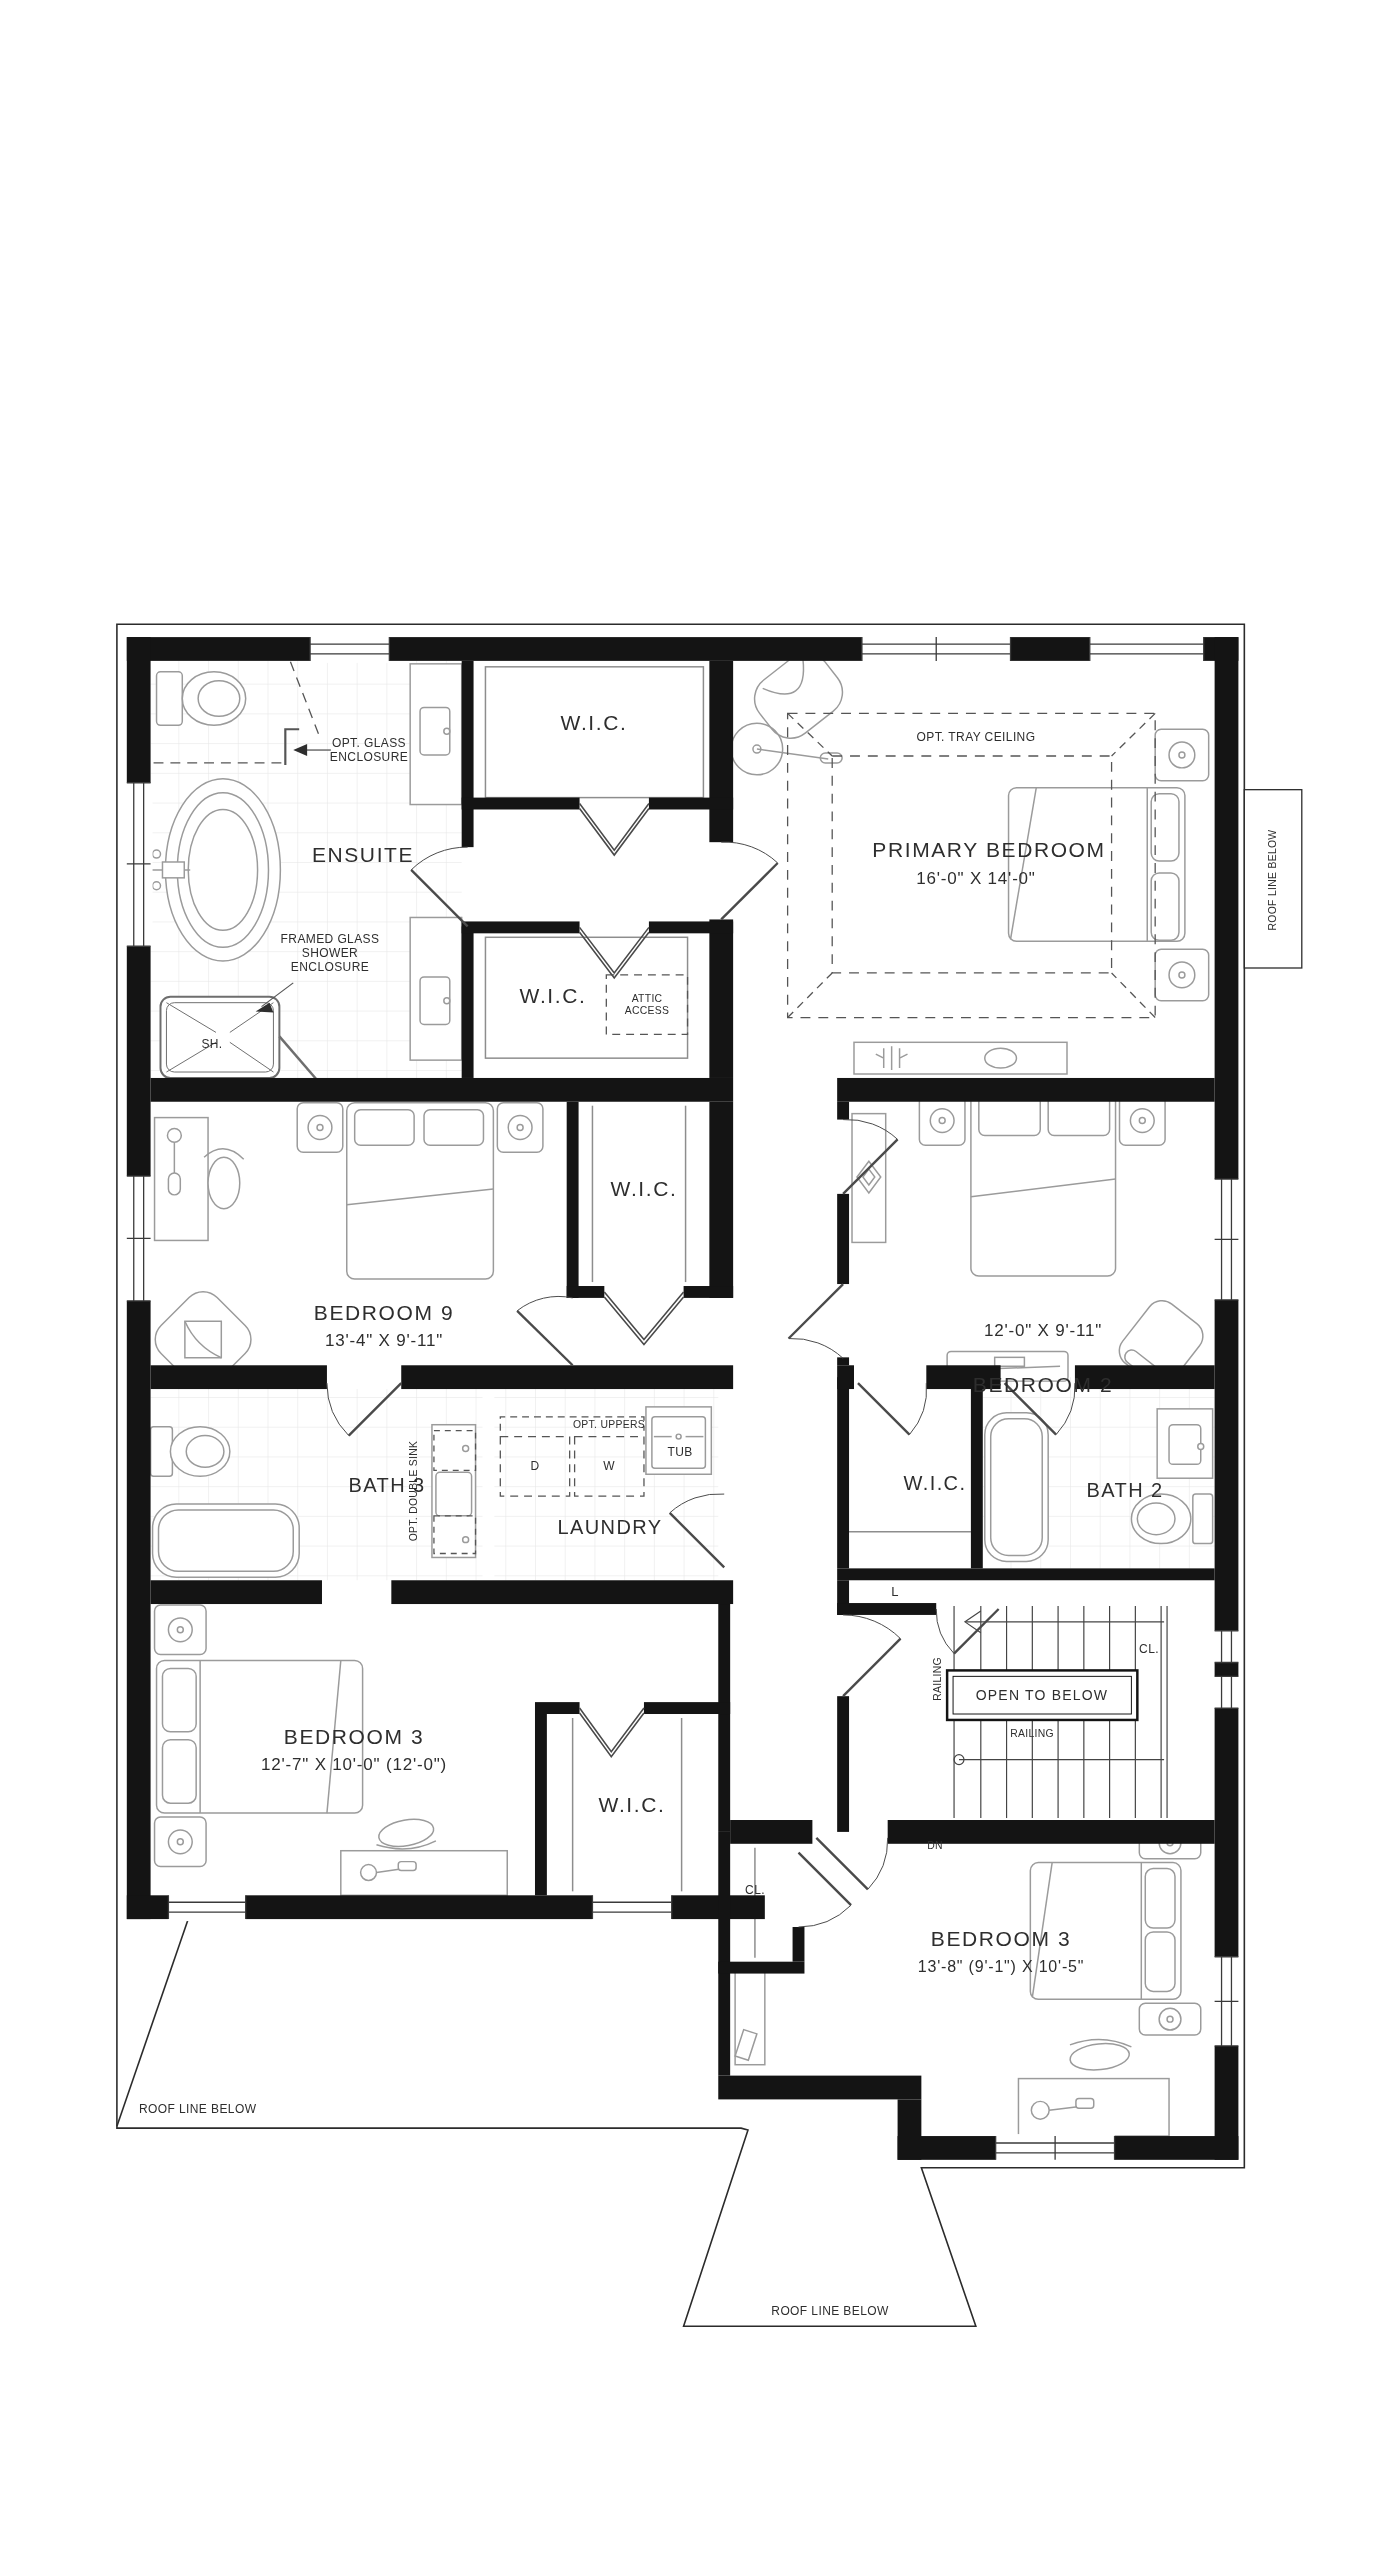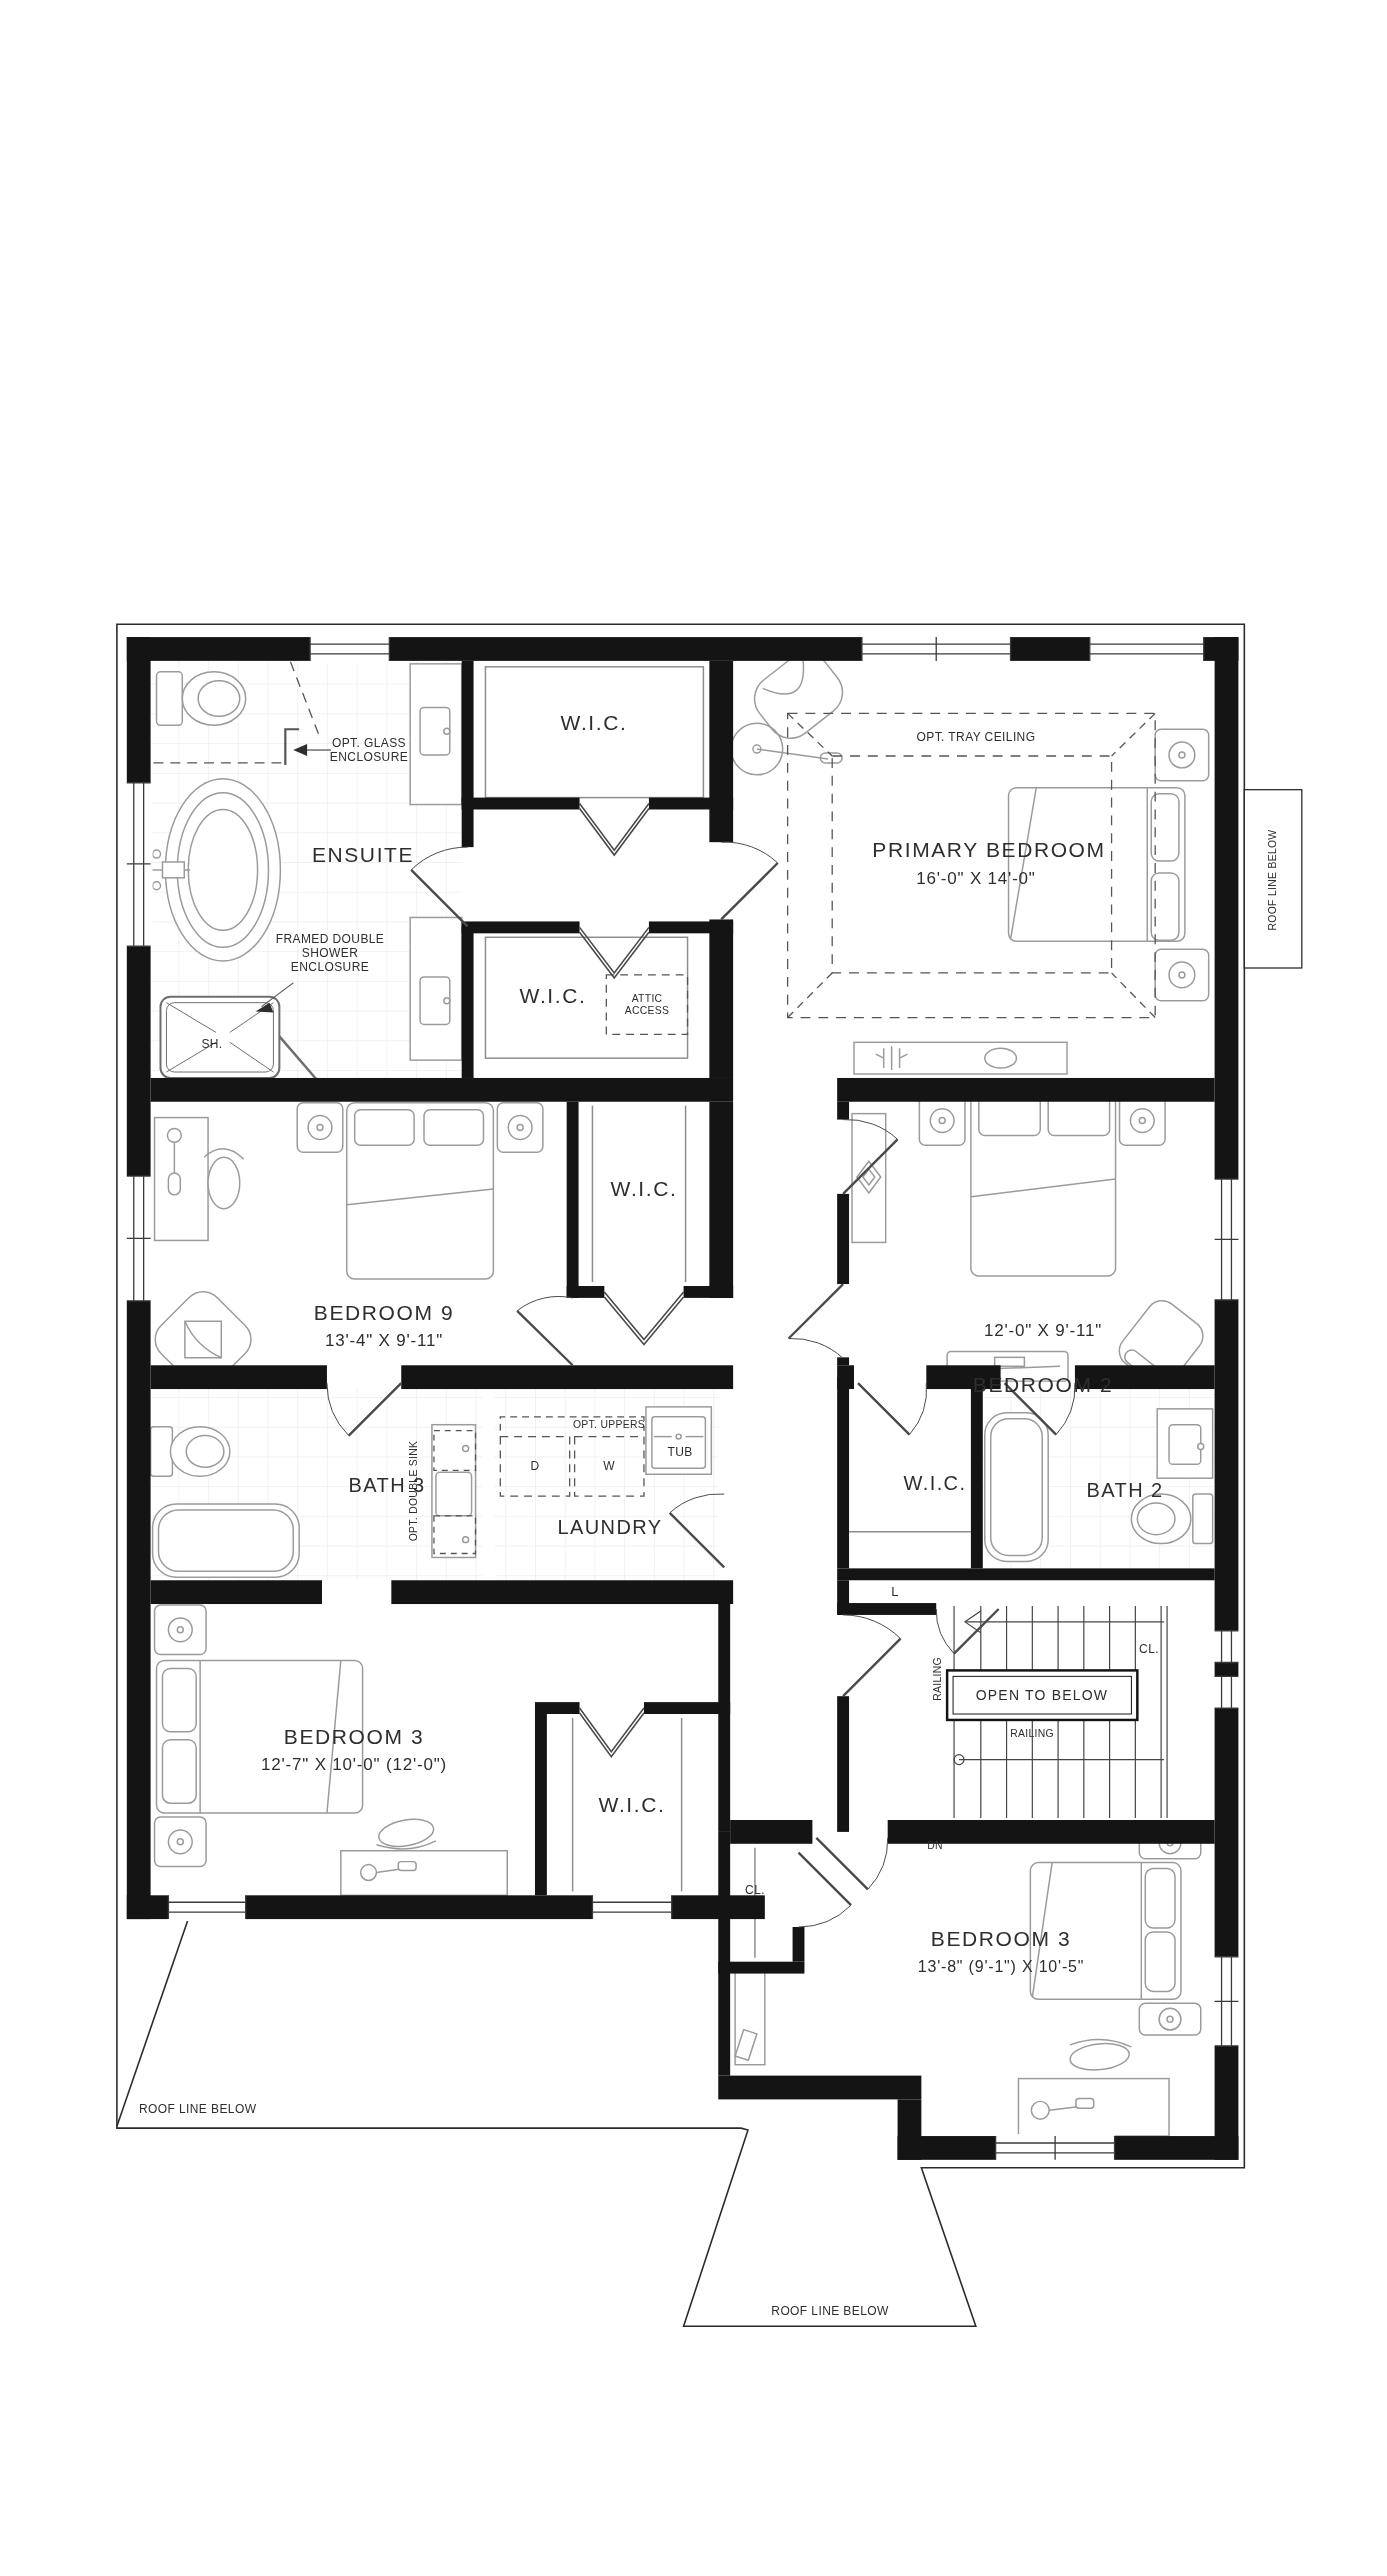--- a/index.html
+++ b/index.html
@@ -452,21 +452,21 @@
     <g>
           <line x1="806" y1="1870" x2="859" y2="1923" stroke-width="2.4"></line>
           <path d="M806,1945 A75,75 0 0 0 859,1923" stroke-width="1"></path>
         </g>
   </g>
 </svg>
 
 <div class="lbl room" style="left:363px;top:855px;">ENSUITE</div>
 <div class="lbl small" style="left:369px;top:750px;">OPT. GLASS
 ENCLOSURE</div>
-<div class="lbl small" style="left:330px;top:953px;">FRAMED DOUBLE
+<div class="lbl small" style="left:330px;top:953px;">FRAMED GLASS
 SHOWER
 ENCLOSURE</div>
 <div class="lbl small" style="left:212px;top:1044px;">SH.</div>
 <div class="lbl room" style="left:594px;top:723px;">W.I.C.</div>
 <div class="lbl room" style="left:553px;top:996px;">W.I.C.</div>
 <div class="lbl tiny" style="left:647px;top:1005px;">ATTIC
 ACCESS</div>
 <div class="lbl small" style="left:976px;top:737px;">OPT. TRAY CEILING</div>
 <div class="lbl room" style="left:976px;top:850px;margin-left:13px;">PRIMARY BEDROOM</div>
 <div class="lbl dims" style="left:976px;top:879px;">16'-0" X 14'-0"</div>

